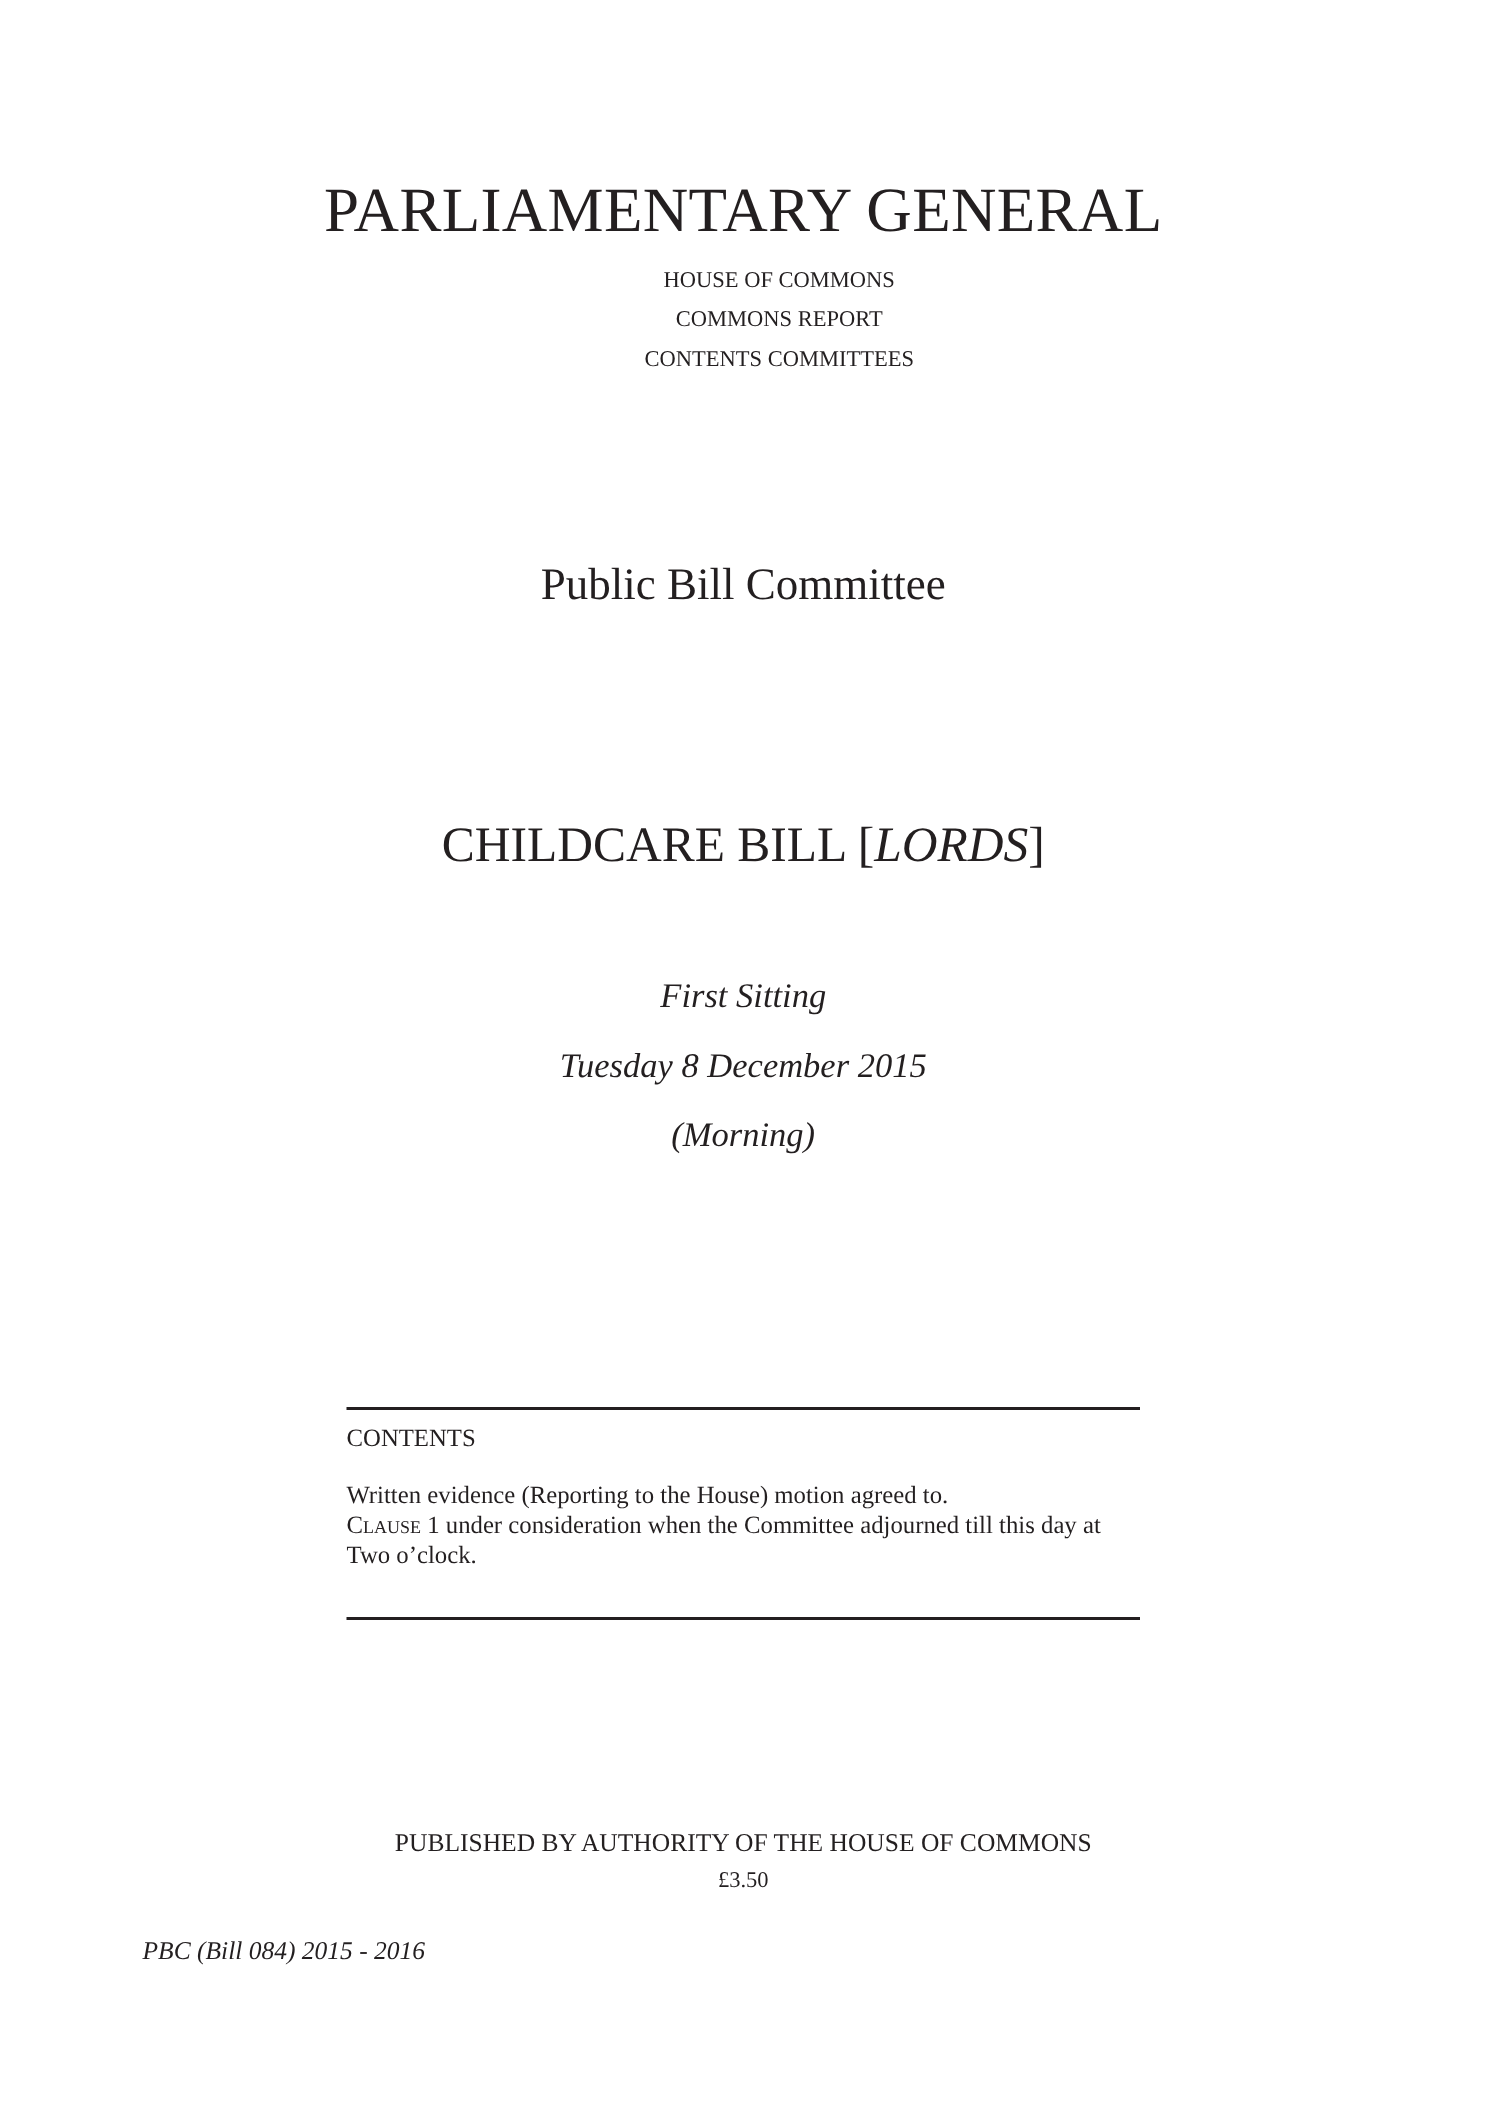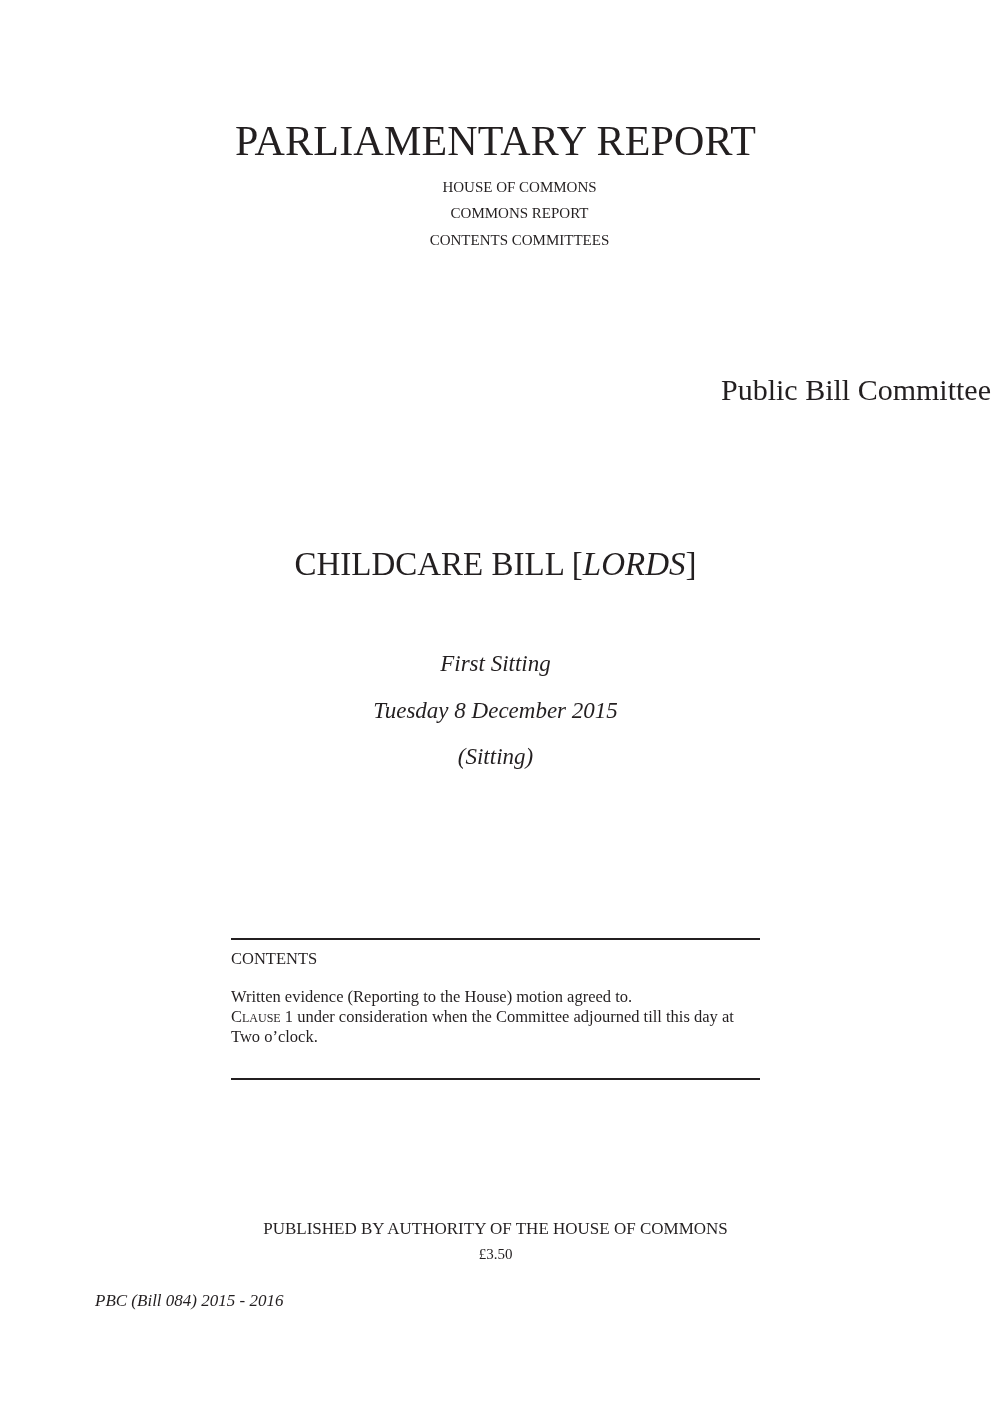--- a/index.html
+++ b/index.html
@@ -6,53 +6,53 @@
   body {
     width: 991px; height: 1401px; position: relative; overflow: hidden;
     font-family: "Liberation Serif", "DejaVu Serif", serif; color: #231f20;
   }
   .abs { position: absolute; left: 0; width: 991px; text-align: center; white-space: nowrap; }
   .title { top: 116px; font-size: 42px; line-height: 50px; letter-spacing: 0.2px; }
   .sub { font-size: 15px; line-height: 26px; padding-left: 24px; }
   .sub1 { top: 174px; }
   .sub2 { top: 200px; }
   .sub3 { top: 227px; }
-  .committee { top: 372px; font-size: 30px; line-height: 36px; text-align: right; }
+  .committee { top: 372px; font-size: 30px; line-height: 36px; }
   .bill { top: 544px; font-size: 33px; line-height: 40px; }
   .bill i { font-style: italic; }
   .italic { font-style: italic; font-size: 23px; line-height: 28px; }
   .sitting { top: 650px; }
   .date { top: 697px; }
   .time { top: 743px; }
   .rule { position: absolute; left: 231px; width: 529px; height: 0; border-top: 2px solid #231f20; }
   .rule-top { top: 938px; }
   .rule-bottom { top: 1078px; }
   .contents-head { position: absolute; top: 949px; left: 231px; width: 529px; text-align: left; font-size: 16.5px; line-height: 20px; }
   .contents-list { position: absolute; top: 987px; left: 231px; width: 529px; font-size: 16.5px; line-height: 20px; }
   .contents-list div { white-space: normal; }
   .sc { font-variant: small-caps; }
   .published { top: 1218px; font-size: 17px; line-height: 22px; }
   .price { top: 1244px; font-size: 15px; line-height: 20px; }
   .ref { position: absolute; top: 1290px; left: 95px; font-size: 17px; line-height: 22px; white-space: nowrap; font-style: italic; }
 </style>
 </head>
 <body>
 
-<div class="abs title">PARLIAMENTARY REPORT</div>
+<div class="abs title">PARLIAMENTARY GENERAL</div>
 <div class="abs sub sub1">HOUSE OF COMMONS</div>
 <div class="abs sub sub2">COMMONS REPORT</div>
 <div class="abs sub sub3">CONTENTS COMMITTEES</div>
 
 <div class="abs committee">Public Bill Committee</div>
 
 <div class="abs bill"><span>CHILDCARE BILL [</span><i>LORDS</i><span>]</span></div>
 
 <div class="abs italic sitting">First Sitting</div>
 <div class="abs italic date">Tuesday 8 December 2015</div>
-<div class="abs italic time">(Sitting)</div>
+<div class="abs italic time">(Morning)</div>
 
 <div class="rule rule-top"></div>
 <div class="contents-head">CONTENTS</div>
 <div class="contents-list">
   <div>Written evidence (Reporting to the House) motion agreed to.</div>
   <div><span class="sc">Clause</span><span> 1 under consideration when the Committee adjourned till this day at Two o’clock.</span></div>
 </div>
 <div class="rule rule-bottom"></div>
 
 <div class="abs published">PUBLISHED BY AUTHORITY OF THE HOUSE OF COMMONS</div>

